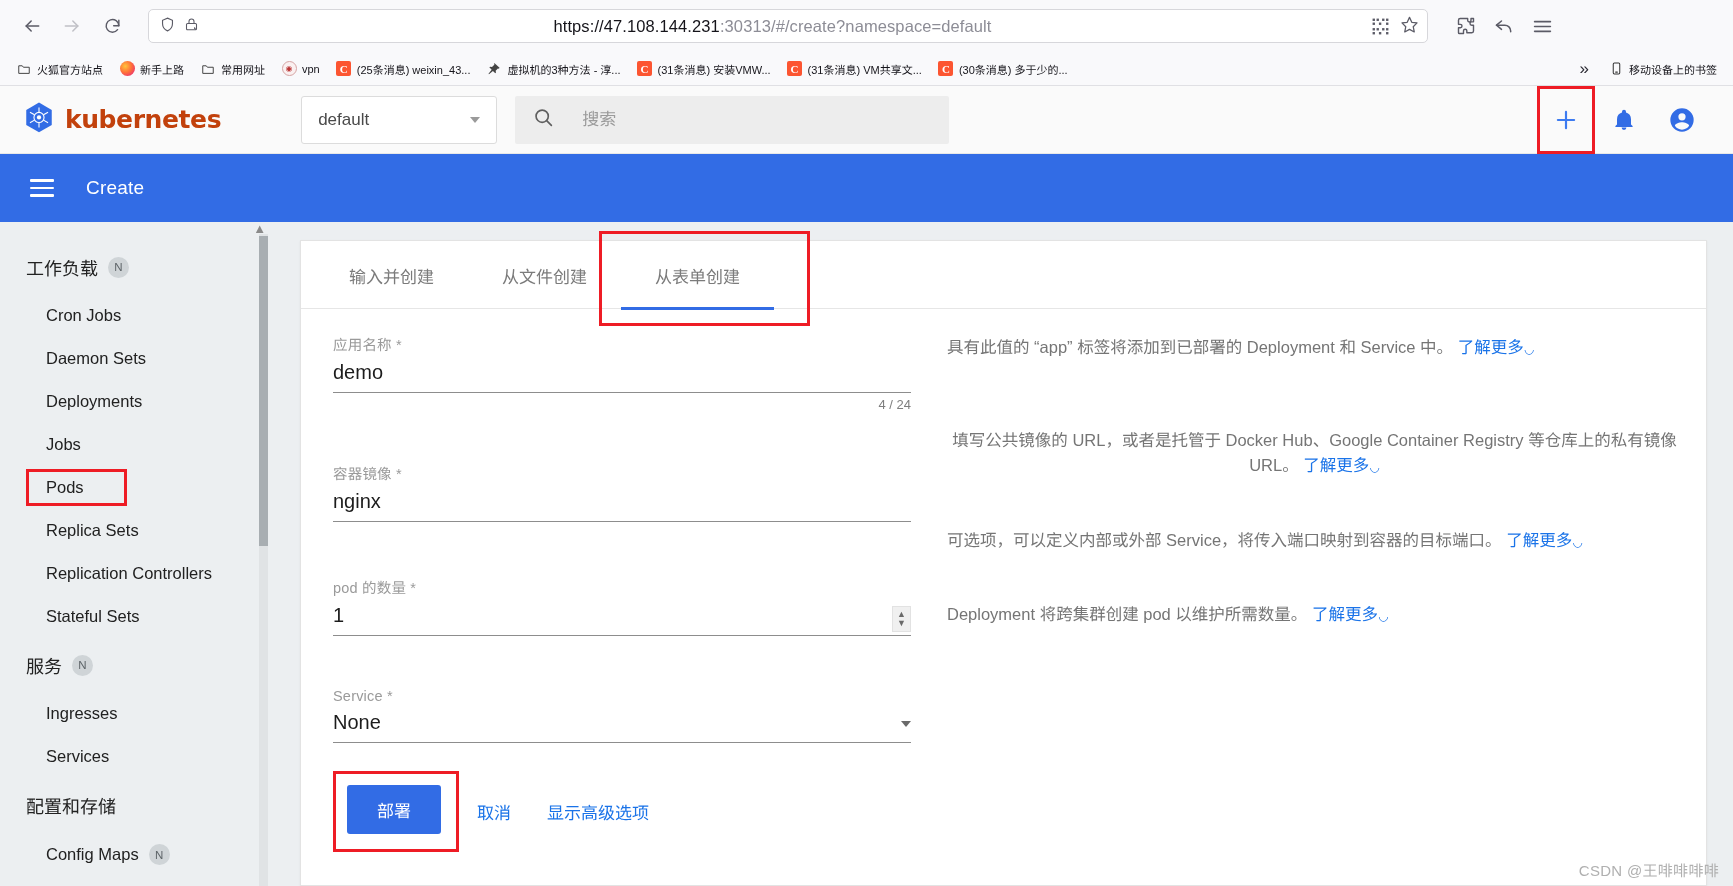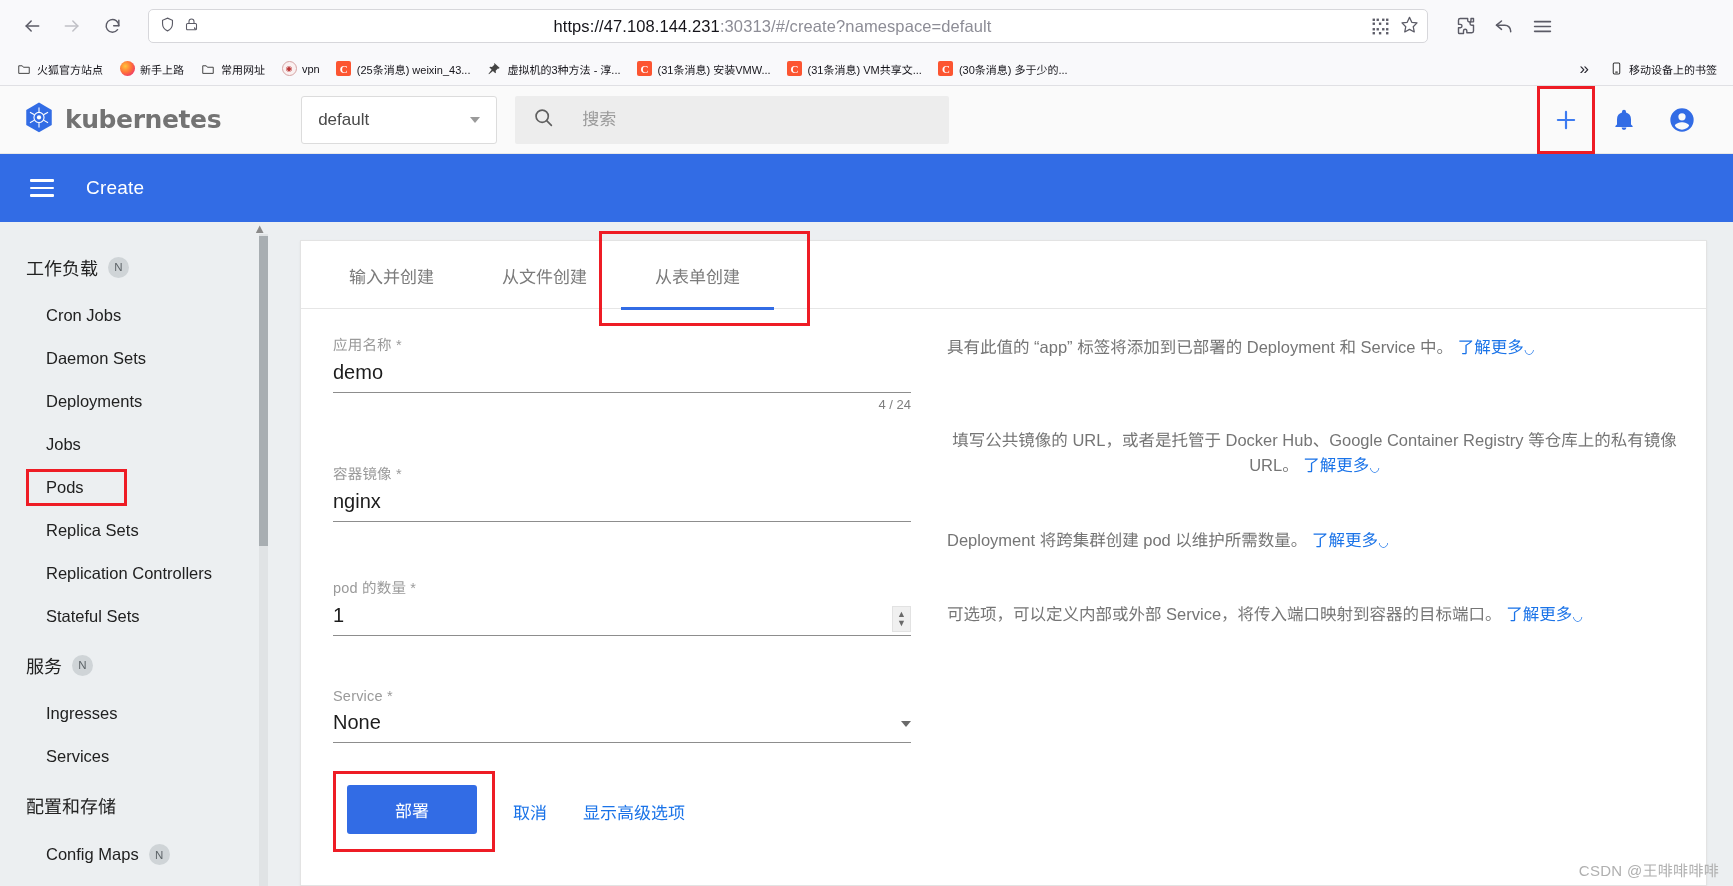--- a/index.html
+++ b/index.html
@@ -128,21 +128,21 @@
     border-bottom: 1px solid #e8e8e8;
     display: flex;
     align-items: center;
     padding: 0 22px 0 22px;
     gap: 0;
   }
   .k8s-logo { display: flex; align-items: center; gap: 9px; flex: 0 0 auto; }
   .k8s-logo-text {
     font-size: 25px;
     font-weight: bold;
-    color: #737373;
+    color: #c2410c;
     letter-spacing: -0.4px;
     font-family: "DejaVu Sans", sans-serif;
   }
   .ns-select {
     margin-left: 80px;
     width: 196px; height: 48px;
     border: 1px solid #dcdcdc;
     border-radius: 3px;
     background: #fff;
     display: flex; align-items: center;
@@ -356,21 +356,21 @@
     gap: 0;
     padding: 18px 0 0 0;
     position: relative;
   }
   .deploy-btn {
     background: #326ce5;
     color: #fff;
     font-size: 17px;
     border: none;
     border-radius: 3px;
-    padding: 12px 48px;
+    padding: 12px 30px;
     cursor: pointer;
     font-family: "Liberation Sans", sans-serif;
   }
   .deploy-wrap { position: relative; padding: 14px 18px 18px 14px; }
   .deploy-wrap::after {
     content:""; position:absolute; left:0; top:0; right:0; bottom:0;
     border: 3px solid #ee1c25; pointer-events:none;
   }
   .txt-btn {
     font-size: 17px;
@@ -763,29 +763,29 @@
           <div class="help help-1">
             <span>具有此值的 “app” 标签将添加到已部署的 Deployment 和 Service 中。</span>
             <a class="link-blue">了解更多</a><span class="link-blue ext-ico">◡</span>
           </div>
 
           <div class="help help-2">
             <span>填写公共镜像的 URL，或者是托管于 Docker Hub、Google Container Registry 等仓库上的私有镜像 URL。</span>
             <a class="link-blue">了解更多</a><span class="link-blue ext-ico">◡</span>
           </div>
 
+          <div class="help help-4">
+            <span>可选项，可以定义内部或外部 Service，将传入端口映射到容器的目标端口。</span>
+            <a class="link-blue">了解更多</a><span class="link-blue ext-ico">◡</span>
+          </div>
+
           <div class="help help-3">
             <span>Deployment 将跨集群创建 pod 以维护所需数量。</span>
             <a class="link-blue">了解更多</a><span class="link-blue ext-ico">◡</span>
           </div>
 
-          <div class="help help-4">
-            <span>可选项，可以定义内部或外部 Service，将传入端口映射到容器的目标端口。</span>
-            <a class="link-blue">了解更多</a><span class="link-blue ext-ico">◡</span>
-          </div>
-
         </div>
       </div>
 
       <div class="watermark">CSDN @王啡啡啡啡</div>
     </div>
   </div>
 </div>
 
 </body></html>

